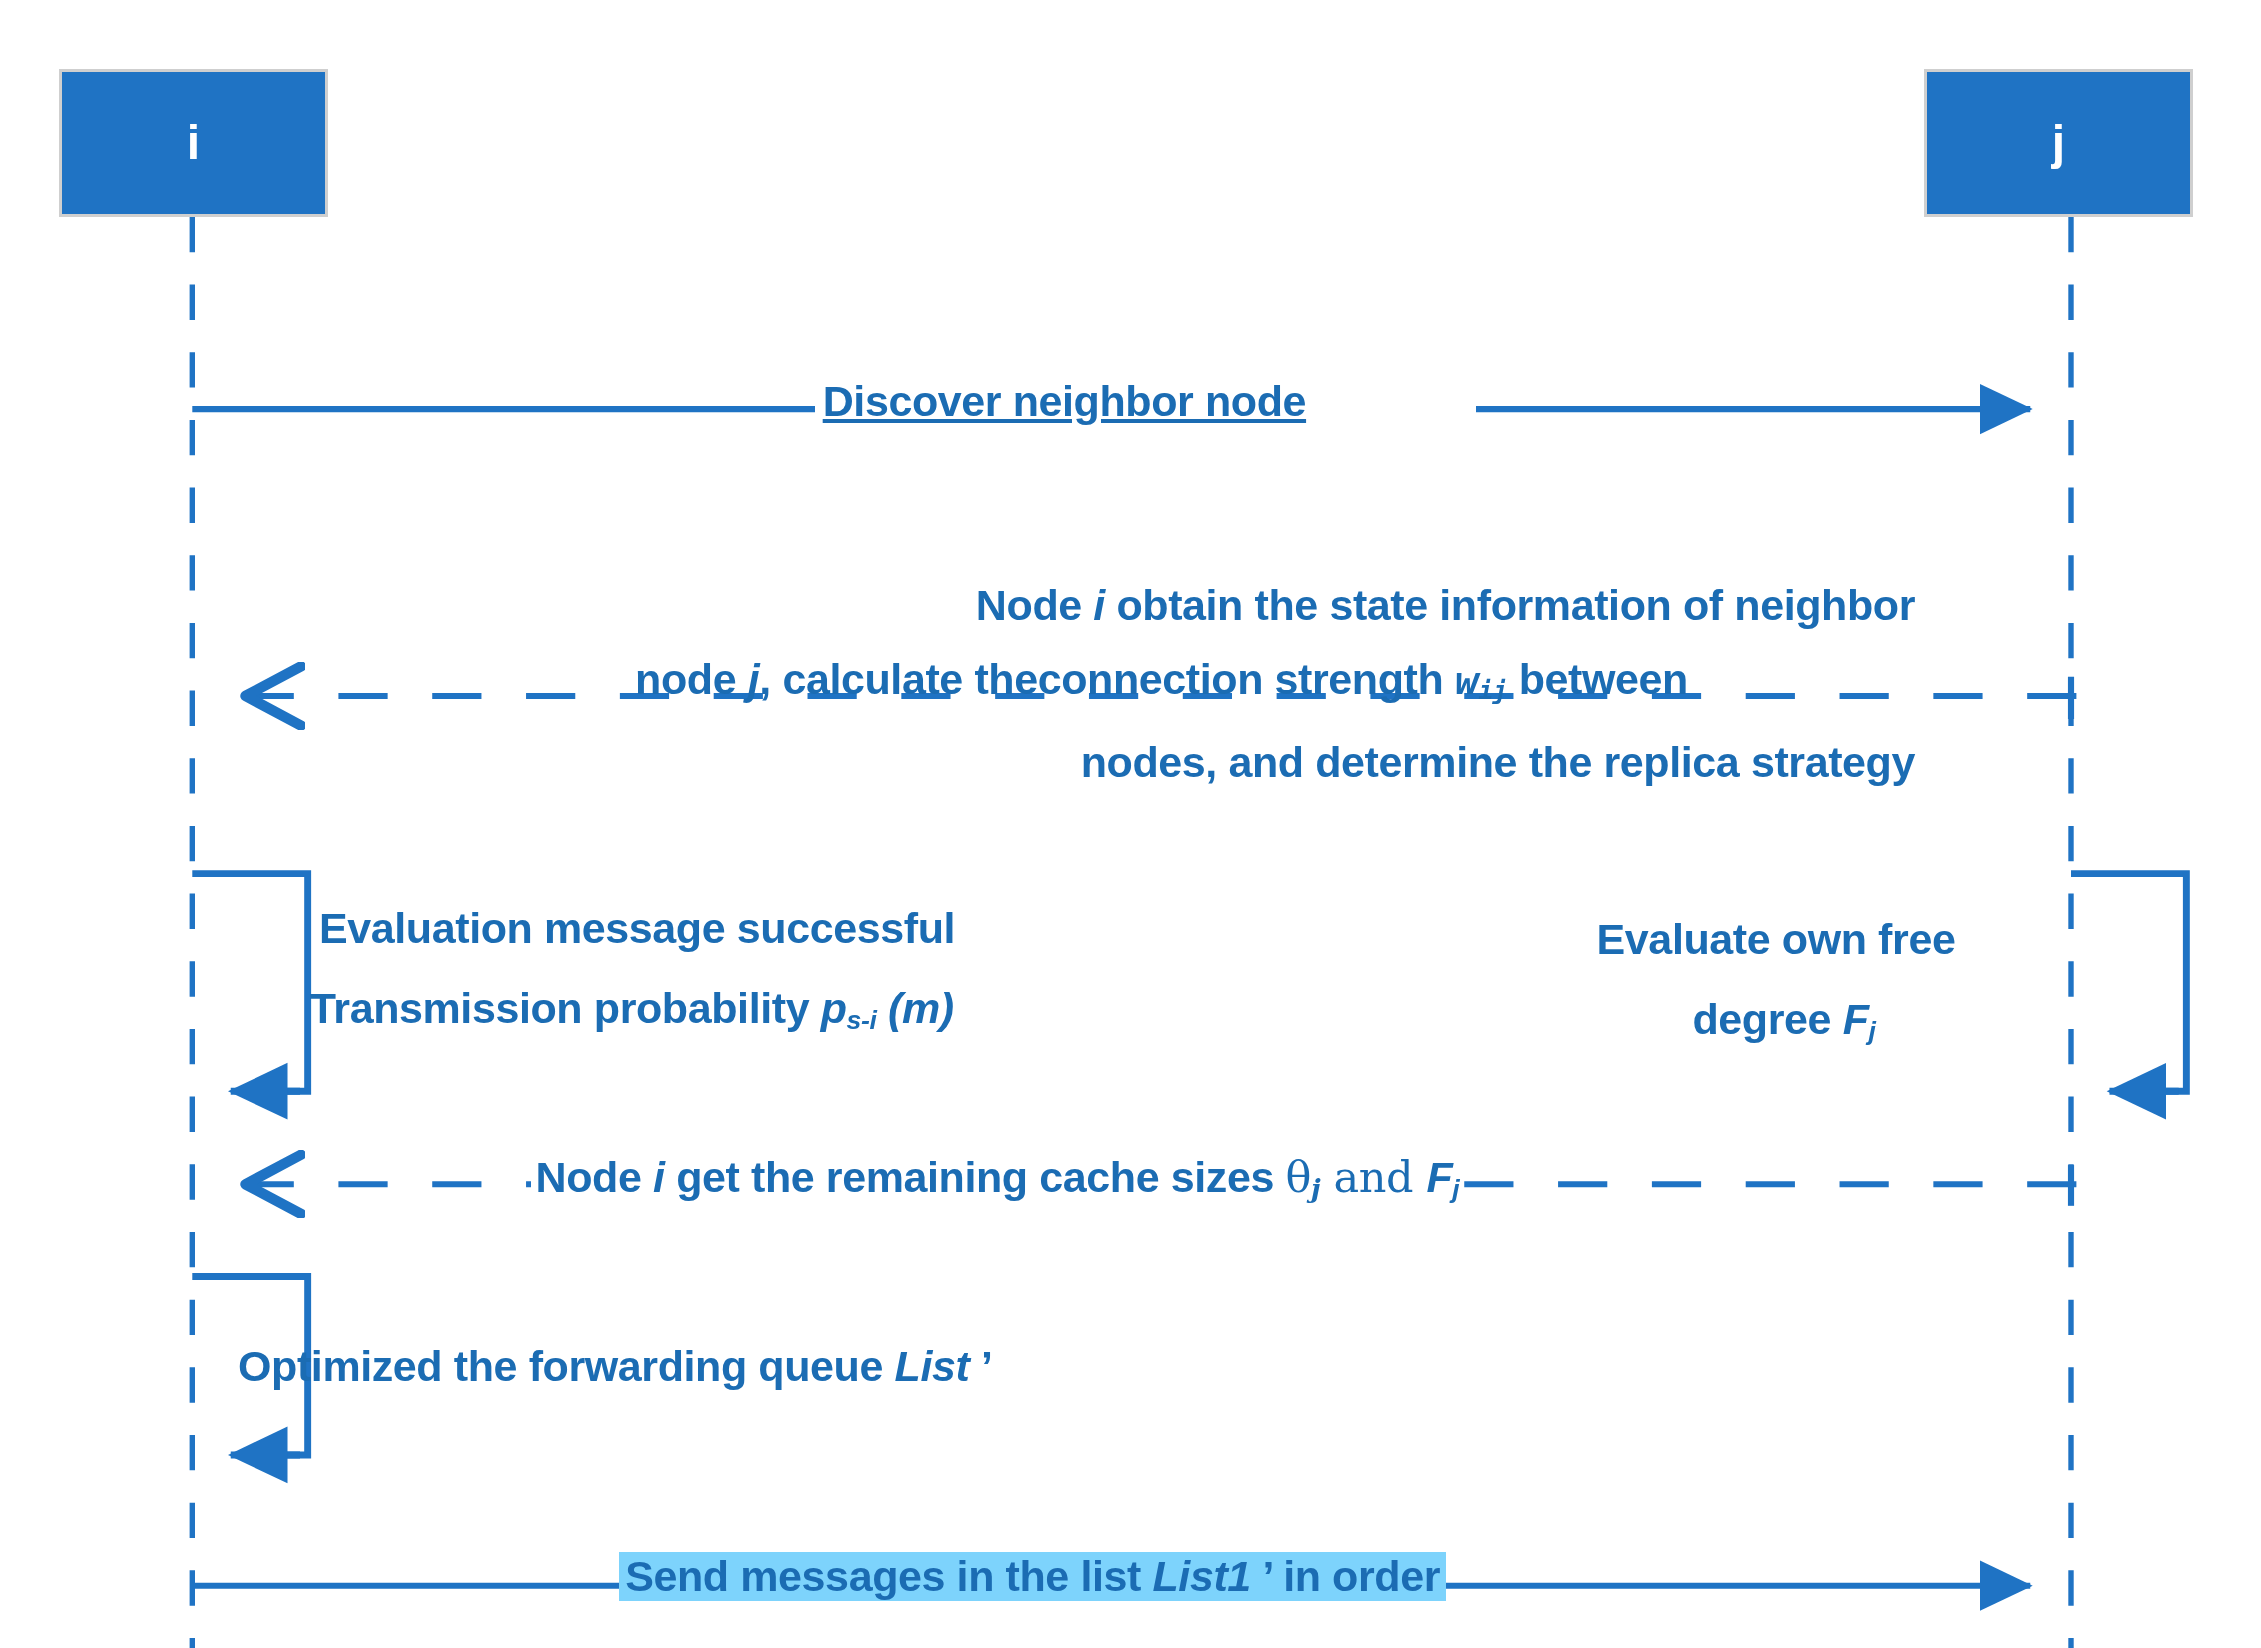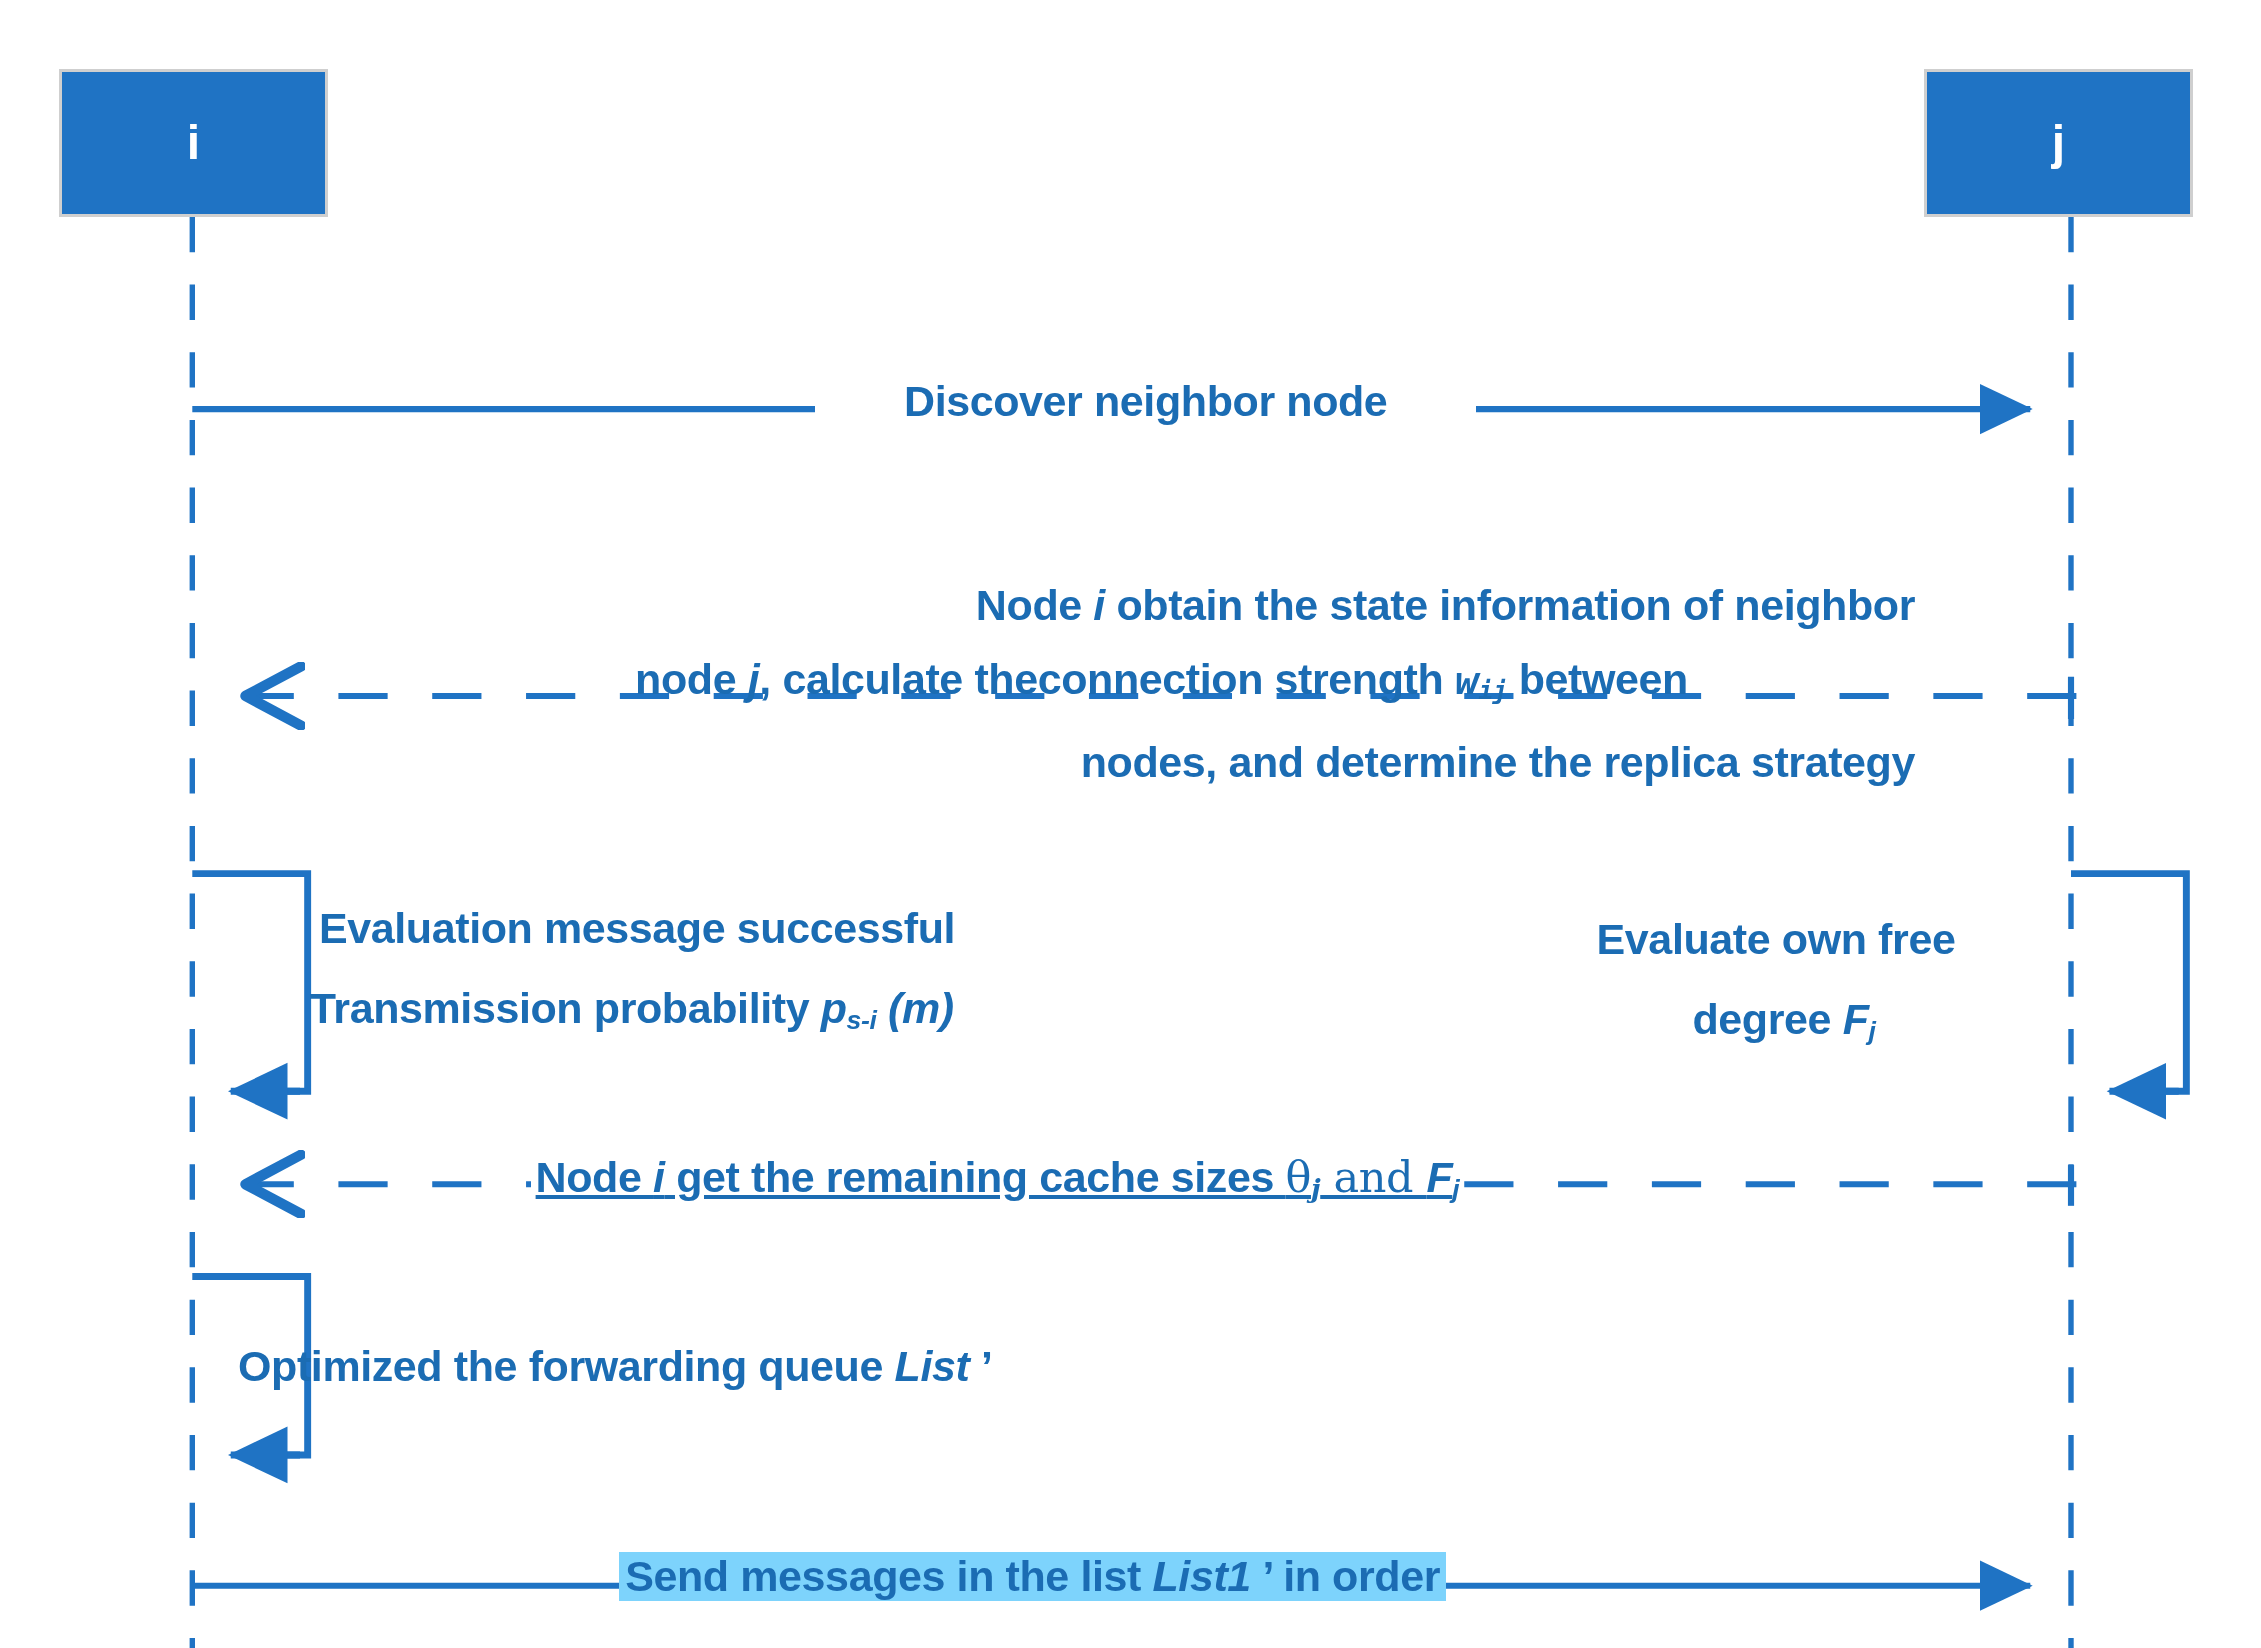--- a/index.html
+++ b/index.html
@@ -44,21 +44,22 @@
   }
   .msg-text {
     position: absolute;
     color: #1b6cb3;
     font-family: "Liberation Sans Narrow", "Liberation Sans", sans-serif;
     font-weight: 600;
     white-space: nowrap;
     letter-spacing: -0.4px;
   }
   .msg-text.center {
-    text-align: center;
+    text-align: left;
+    text-decoration: underline;
   }
   .t-55 { font-size: 43px; }
   .bi { font-style: italic; font-weight: 800; }
   .mono-w {
     font-family: "DejaVu Sans Mono", "Liberation Mono", monospace;
     font-style: italic;
     font-weight: 800;
     font-size: 0.92em;
     margin-top: 25px;
   }
@@ -170,21 +171,21 @@
 
   <div class="label-block" style="left:1507px; top:915px; width:538px; text-align:center;">
     <div class="msg-text t-55" style="position:relative; left:0; top:0; width:100%; text-align:center; white-space:nowrap;">
       <span>Evaluate  own free</span>
     </div>
     <div class="msg-text t-55" style="position:relative; left:8px; top:31px; width:100%; text-align:center; white-space:nowrap;">
       <span>degree </span><span class="bi"><span>F</span><sub>j</sub></span>
     </div>
   </div>
 
-  <div class="msg-text t-55" style="left:531px; top:1152px; white-space:nowrap; background:#ffffff; padding:0 4.6px;text-decoration:underline;">
+  <div class="msg-text t-55" style="left:531px; top:1152px; white-space:nowrap; background:#ffffff; padding:0 4.6px;">
     <span>Node </span><span class="bi">i</span><span> get the remaining cache sizes </span><span class="serif"><span>θ</span><sub>j</sub></span><span class="serif"> and </span><span class="bi"><span>F</span><sub>j</sub></span>
   </div>
 
   <div class="msg-text t-55" style="left:238px; top:1342px; white-space:nowrap;">
     <span>Optimized the forwarding queue </span><span class="bi">List</span><span> ’</span>
   </div>
 
   <div class="msg-text t-55" style="left:619px; top:1552px; white-space:nowrap; background:#7dd3fc; padding:0 6.2px;">
     <span>Send messages in the list </span><span class="bi">List1</span><span> ’ in order</span>
   </div>

